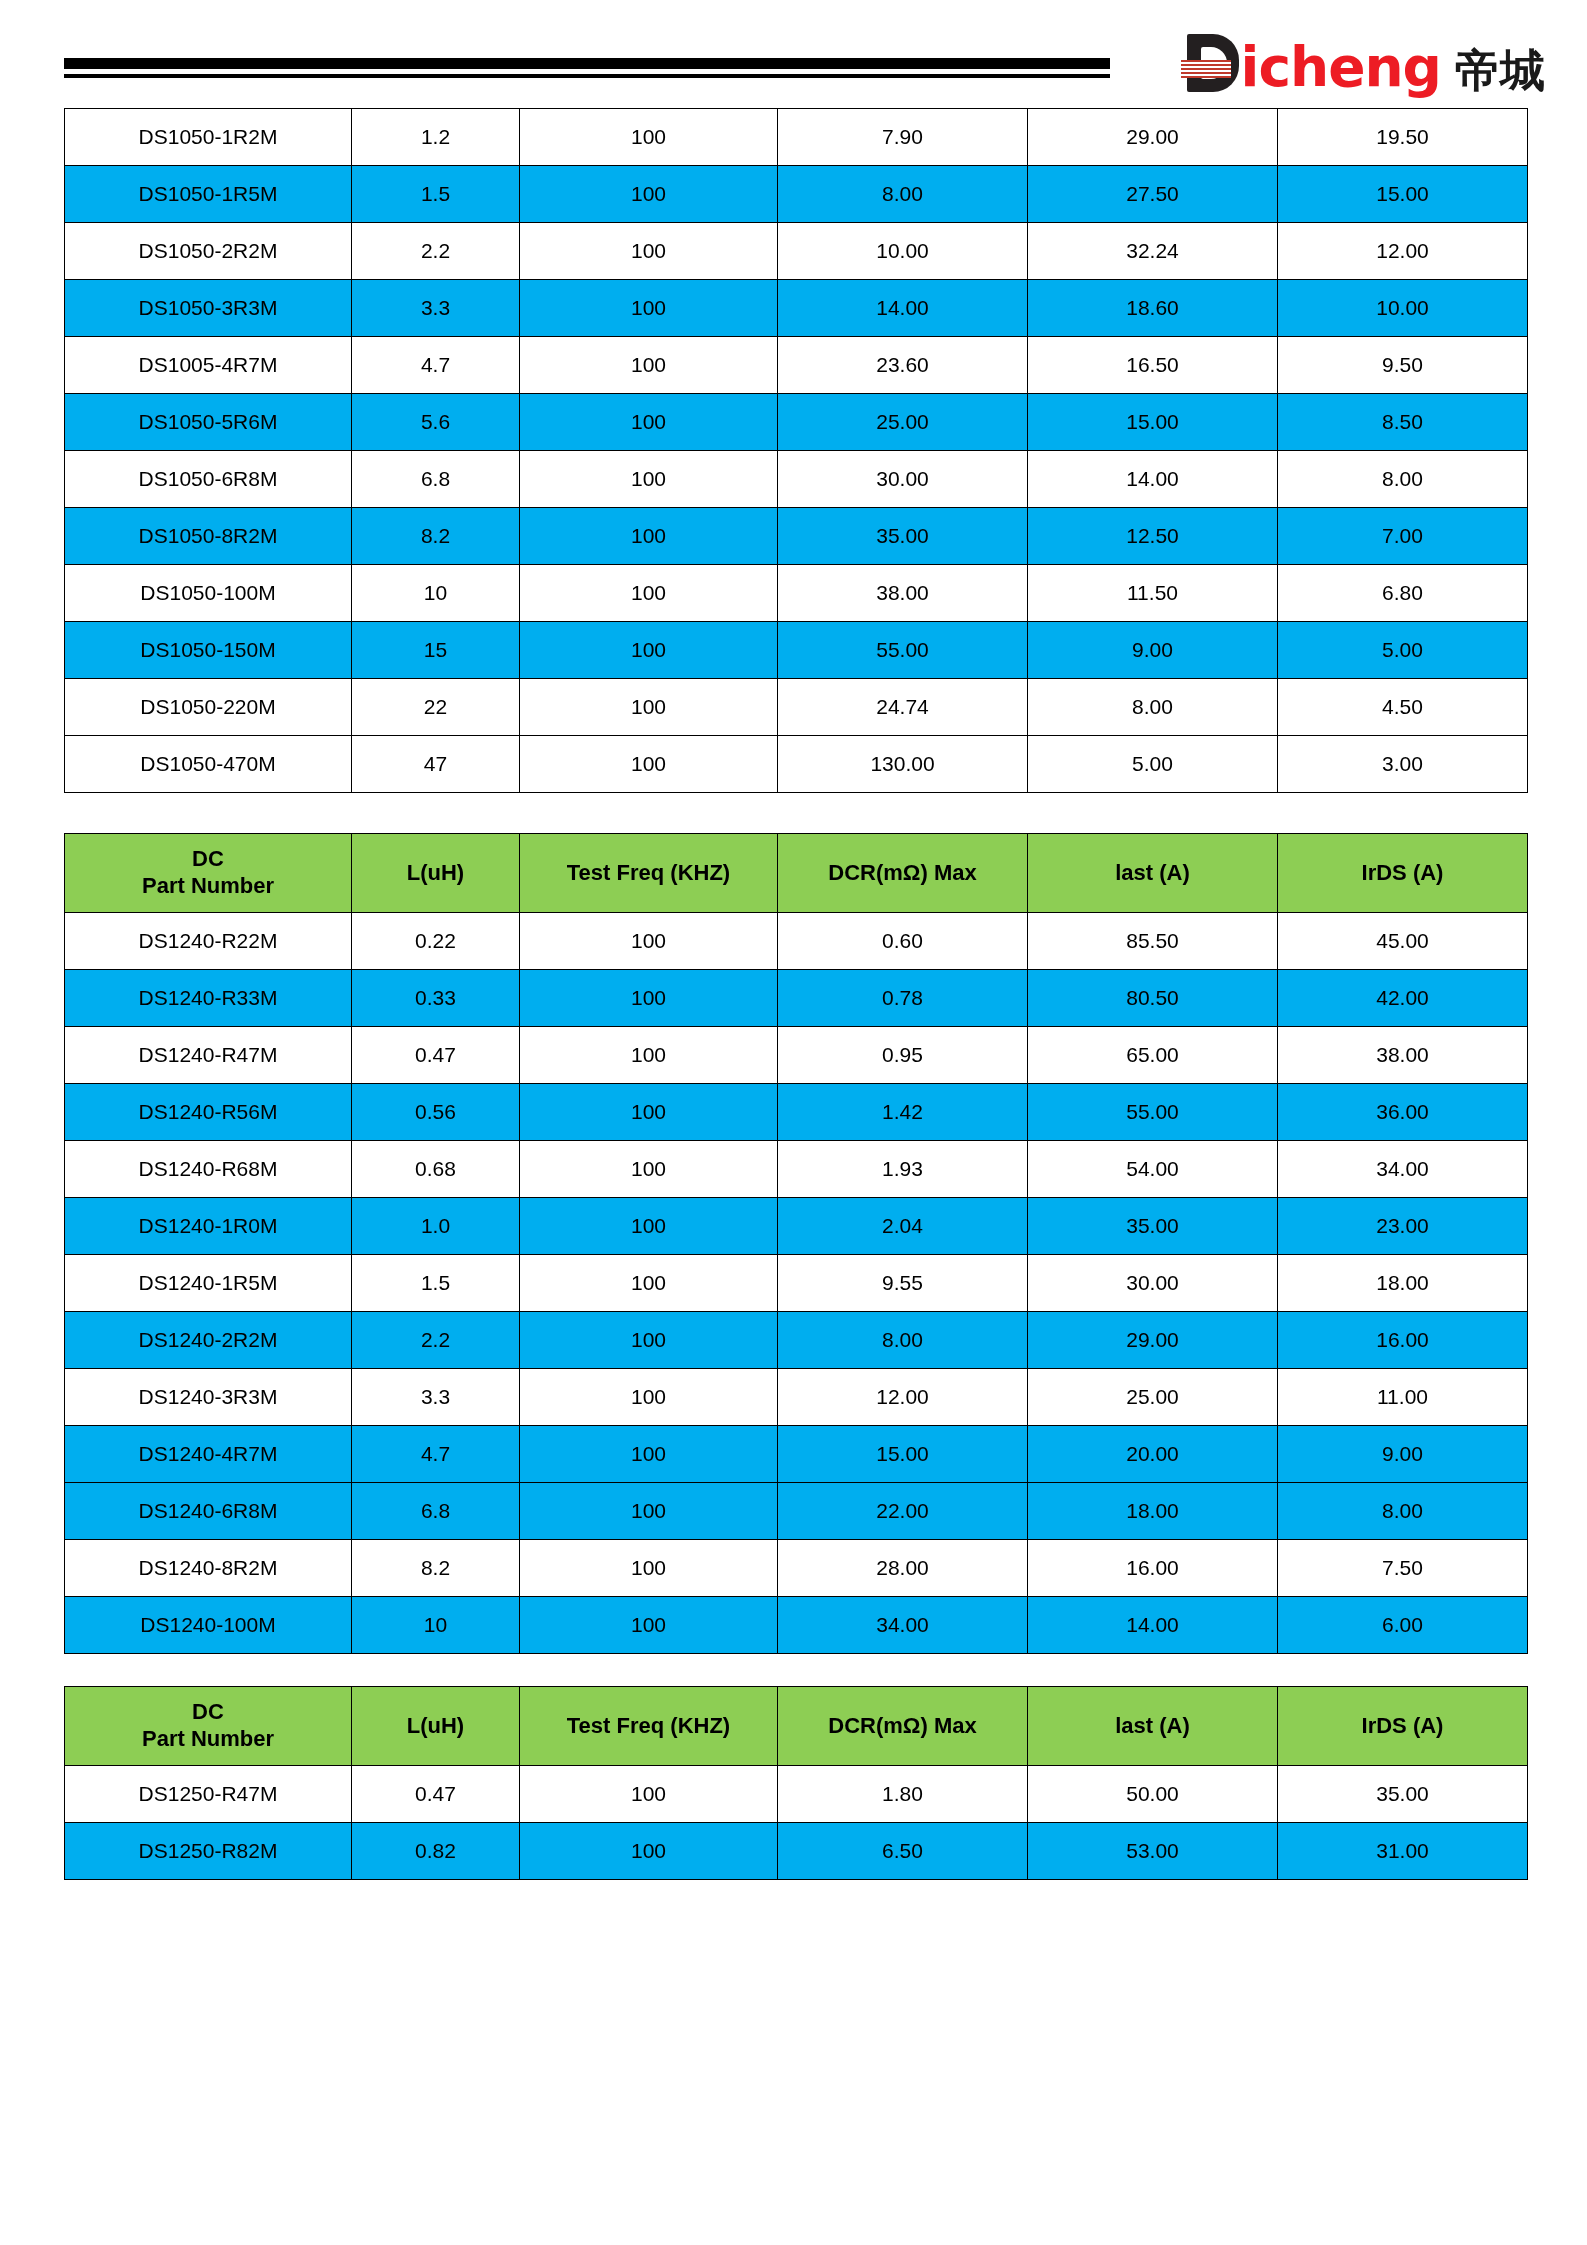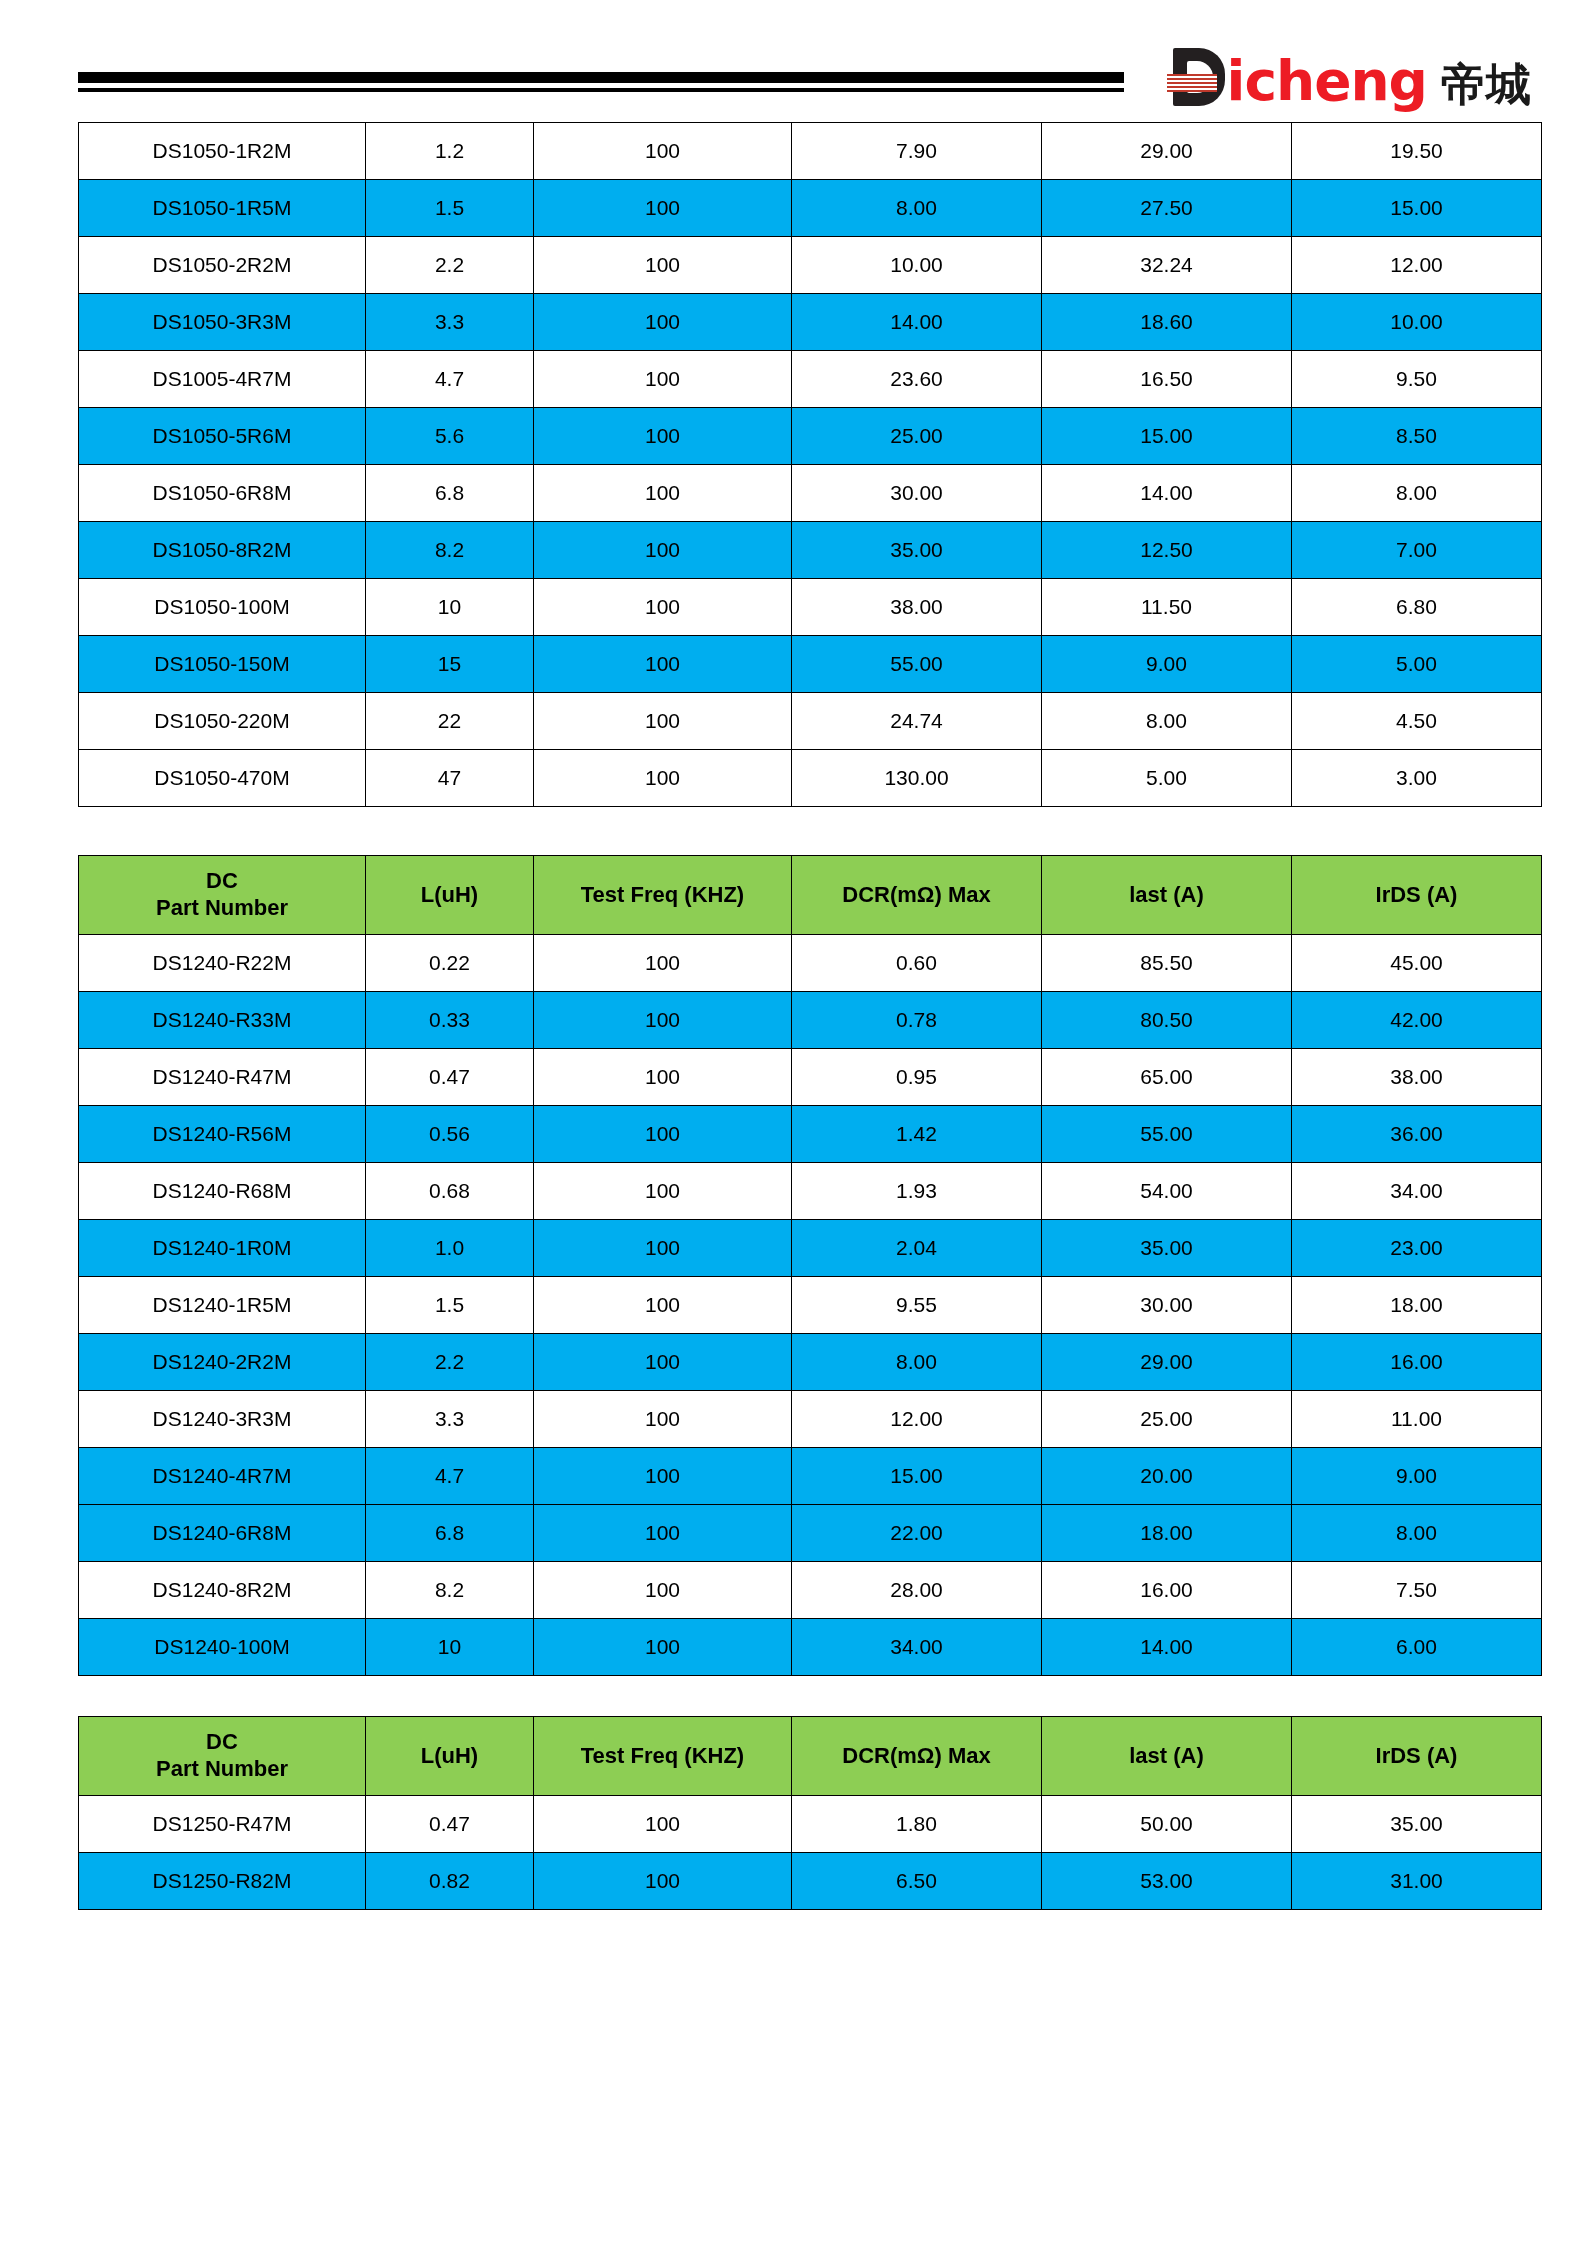--- a/index.html
+++ b/index.html
@@ -13,21 +13,21 @@
     font-family: "Liberation Sans", sans-serif;
     color: #000000;
     position: relative;
     overflow: hidden;
   }
   .page {
     width: 1587px;
     height: 2245px;
     position: relative;
     box-sizing: border-box;
-    padding: 16px;
+    padding: 2px;
   }
 
   
   .header {
     position: relative;
     height: 106px;
     width: 100%;
   }
   .header-rules {
     position: absolute;
@@ -118,21 +118,21 @@
   }
 
   
   .tbl-wrap {
     margin: 0 62px;
   }
   table.spec {
     border-collapse: collapse;
     width: 1463px;
     table-layout: fixed;
-    margin-bottom: 16px;
+    margin-bottom: 8px;
   }
   table.spec td, table.spec th {
     border: 1px solid #000000;
     text-align: center;
     vertical-align: middle;
     font-size: 21px;
     font-weight: normal;
     font-family: "Liberation Sans", sans-serif;
     padding: 0;
     height: 56px;

